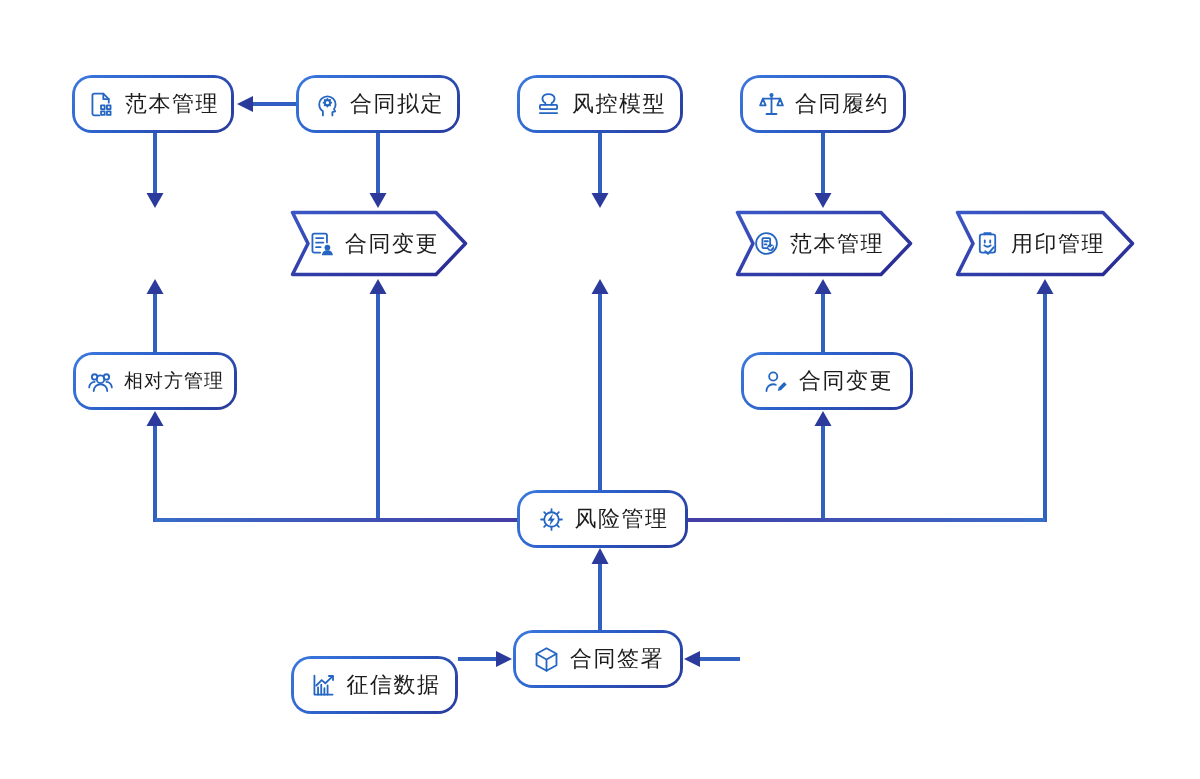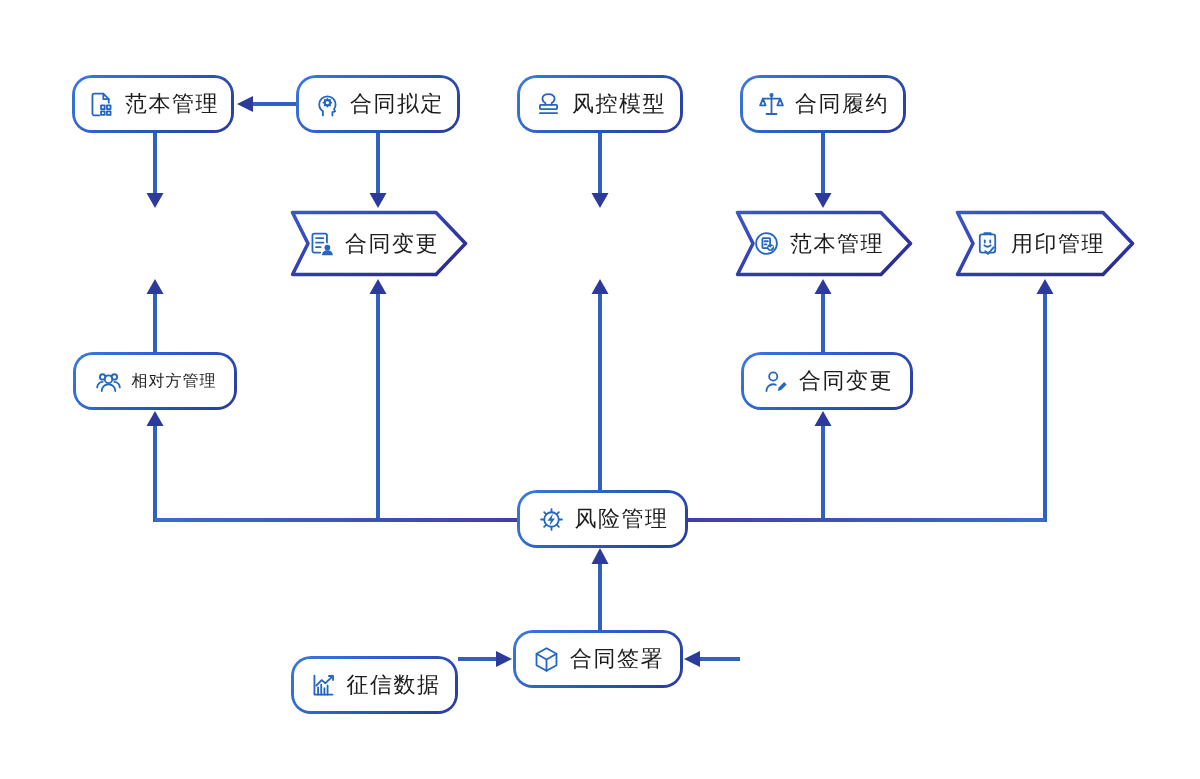--- a/index.html
+++ b/index.html
@@ -11,21 +11,21 @@
          background:linear-gradient(135deg,#3b79de 0%,#2b5ec7 45%,#2a3a9c 100%);}
   .rnode-inner{width:100%;height:100%;background:#fff;border-radius:16px;
                display:flex;align-items:center;justify-content:center;gap:9px;}
   
   .cnode{position:absolute;top:210px;height:67px;}
   .cnode .shape{position:absolute;left:0;top:0;}
   .clabel{position:absolute;left:0;top:0;right:0;bottom:0;display:flex;align-items:center;
           justify-content:center;gap:9px;padding-left:18px;padding-right:30px;}
   .cnode.flat .clabel{padding-left:6px;}
   .label{font-size:22px;color:#1c1c1c;font-weight:500;letter-spacing:1.5px;white-space:nowrap;}
-  .label.small{font-size:16px;letter-spacing:1px;}
+  .label.small{font-size:19px;letter-spacing:1px;}
   .icon{display:inline-flex;line-height:0;}
   .icon svg{width:29px;height:29px;stroke:#2566c2;fill:none;stroke-width:2;
             stroke-linecap:round;stroke-linejoin:round;}
 </style>
 </head>
 <body>
 
 <div class="canvas">
 
   <svg class="lines" width="1200" height="779" viewBox="0 0 1200 779">

